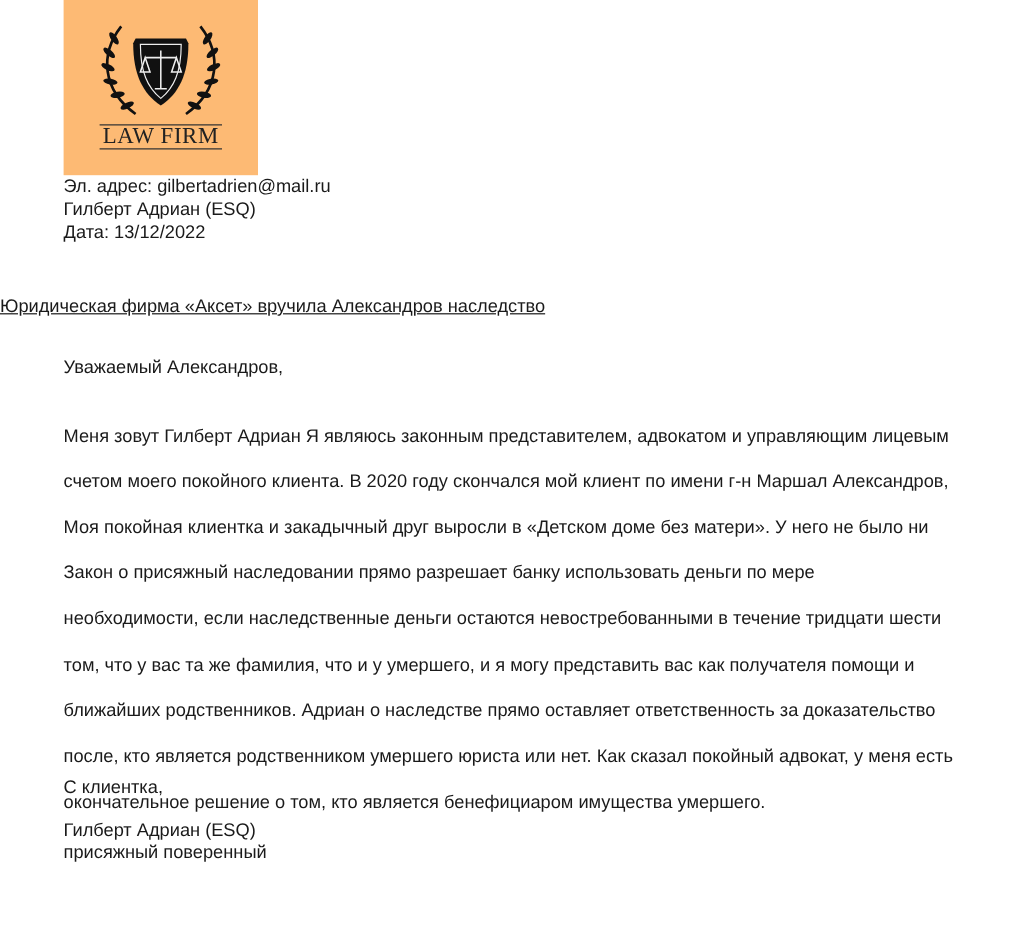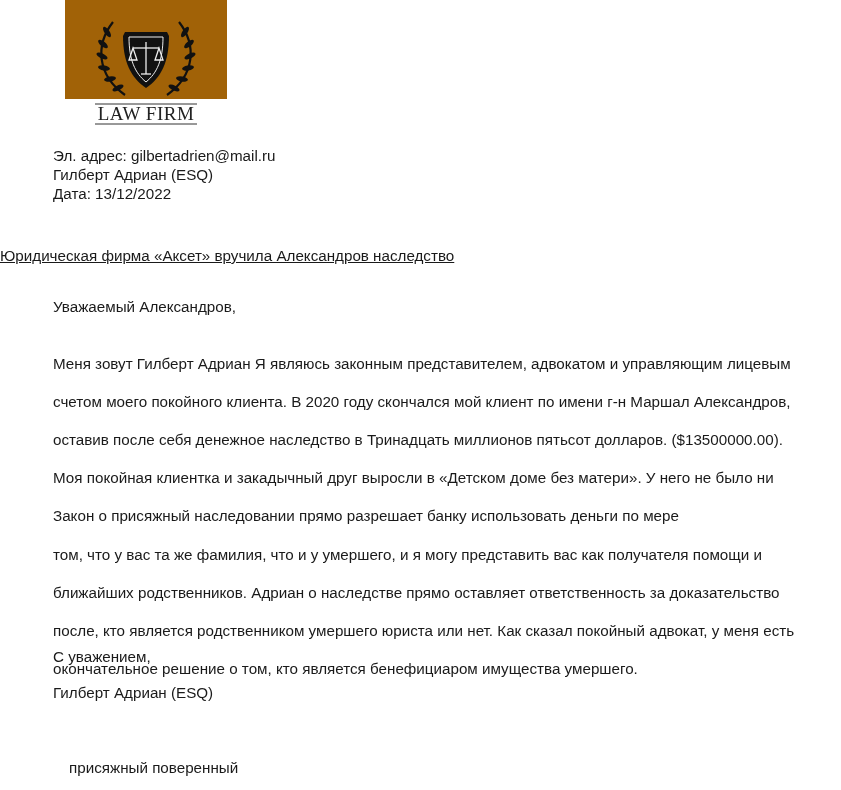--- a/index.html
+++ b/index.html
@@ -2,38 +2,38 @@
 <html><head>
   <meta charset="utf-8">
   <style>
     html, body { margin: 0; padding: 0; background: #ffffff; }
     body {
       width: 841px; height: 790px; position: relative; overflow: hidden;
       font-family: "Liberation Sans", sans-serif; color: #1a1a1a;
       font-size: 15.2px;
     }
     .logo {
-      position: absolute; left: 65px; top: 0; width: 162px; height: 99px;
-      background: #a16207;
+      position: absolute; left: 53px; top: 0; width: 162px; height: 146px;
+      background: #fdba74;
     }
     .logo svg { display: block; }
     .header-lines { position: absolute; left: 53px; top: 146px; line-height: 19px; }
     .subject {
       position: absolute; left: 0; width: 800px; top: 246px; text-align: left;
       text-decoration: underline; line-height: 19px;
     }
     .greeting { position: absolute; left: 53px; top: 297px; line-height: 19px; }
     .body-text {
       position: absolute; left: 53px; top: 335px; width: 780px;
       line-height: 19.05px; white-space: pre-line;
     }
     .body-text .line { display: block; white-space: nowrap; }
     .closing { position: absolute; left: 53px; top: 647px; line-height: 19px; }
     .sig-name { position: absolute; left: 53px; top: 683px; line-height: 19px; }
-    .sig-title { position: absolute; left: 53px; top: 758px; line-height: 19px; margin-left: 16px; }
+    .sig-title { position: absolute; left: 53px; top: 701px; line-height: 19px; }
   </style>
 </head>
 <body>
 
 <div class="logo">
   <svg width="162" height="127" viewBox="0 0 162 127">
 
     <g stroke="#111" stroke-width="2.2" fill="none">
       <path d="M48 22 C 30 45, 32 75, 60 95"></path>
       <path d="M114 22 C 132 45, 130 75, 102 95"></path>
@@ -76,29 +76,29 @@
   <div>Дата: 13/12/2022</div>
 </div>
 
 <div class="subject">Юридическая фирма «Аксет» вручила Александров наследство</div>
 
 <div class="greeting">Уважаемый Александров,</div>
 
 <div class="body-text">
   <span class="line">Меня зовут Гилберт Адриан Я являюсь законным представителем, адвокатом и управляющим лицевым</span>
   <span class="line">счетом моего покойного клиента. В 2020 году скончался мой клиент по имени г-н Маршал Александров,</span>
-  <span class="line">оставив после себя денежное наследство в Тринадцать миллионов пятьсот долларов. ($13500000.00).</span>
   <span class="line">Моя покойная клиентка и закадычный друг выросли в «Детском доме без матери». У него не было ни</span>
   <span class="line">Закон о присяжный наследовании прямо разрешает банку использовать деньги по мере</span>
+  <span class="line">необходимости, если наследственные деньги остаются невостребованными в течение тридцати шести</span>
   <span class="line">том, что у вас та же фамилия, что и у умершего, и я могу представить вас как получателя помощи и</span>
   <span class="line">ближайших родственников. Адриан о наследстве прямо оставляет ответственность за доказательство</span>
   <span class="line">после, кто является родственником умершего юриста или нет. Как сказал покойный адвокат, у меня есть</span>
   <span class="line">окончательное решение о том, кто является бенефициаром имущества умершего.</span>
   
   
   
   
   
 </div>
 
-<div class="closing">С уважением,</div>
+<div class="closing">С клиентка,</div>
 <div class="sig-name">Гилберт Адриан (ESQ)</div>
 <div class="sig-title">присяжный поверенный</div>
 
 </body></html>

